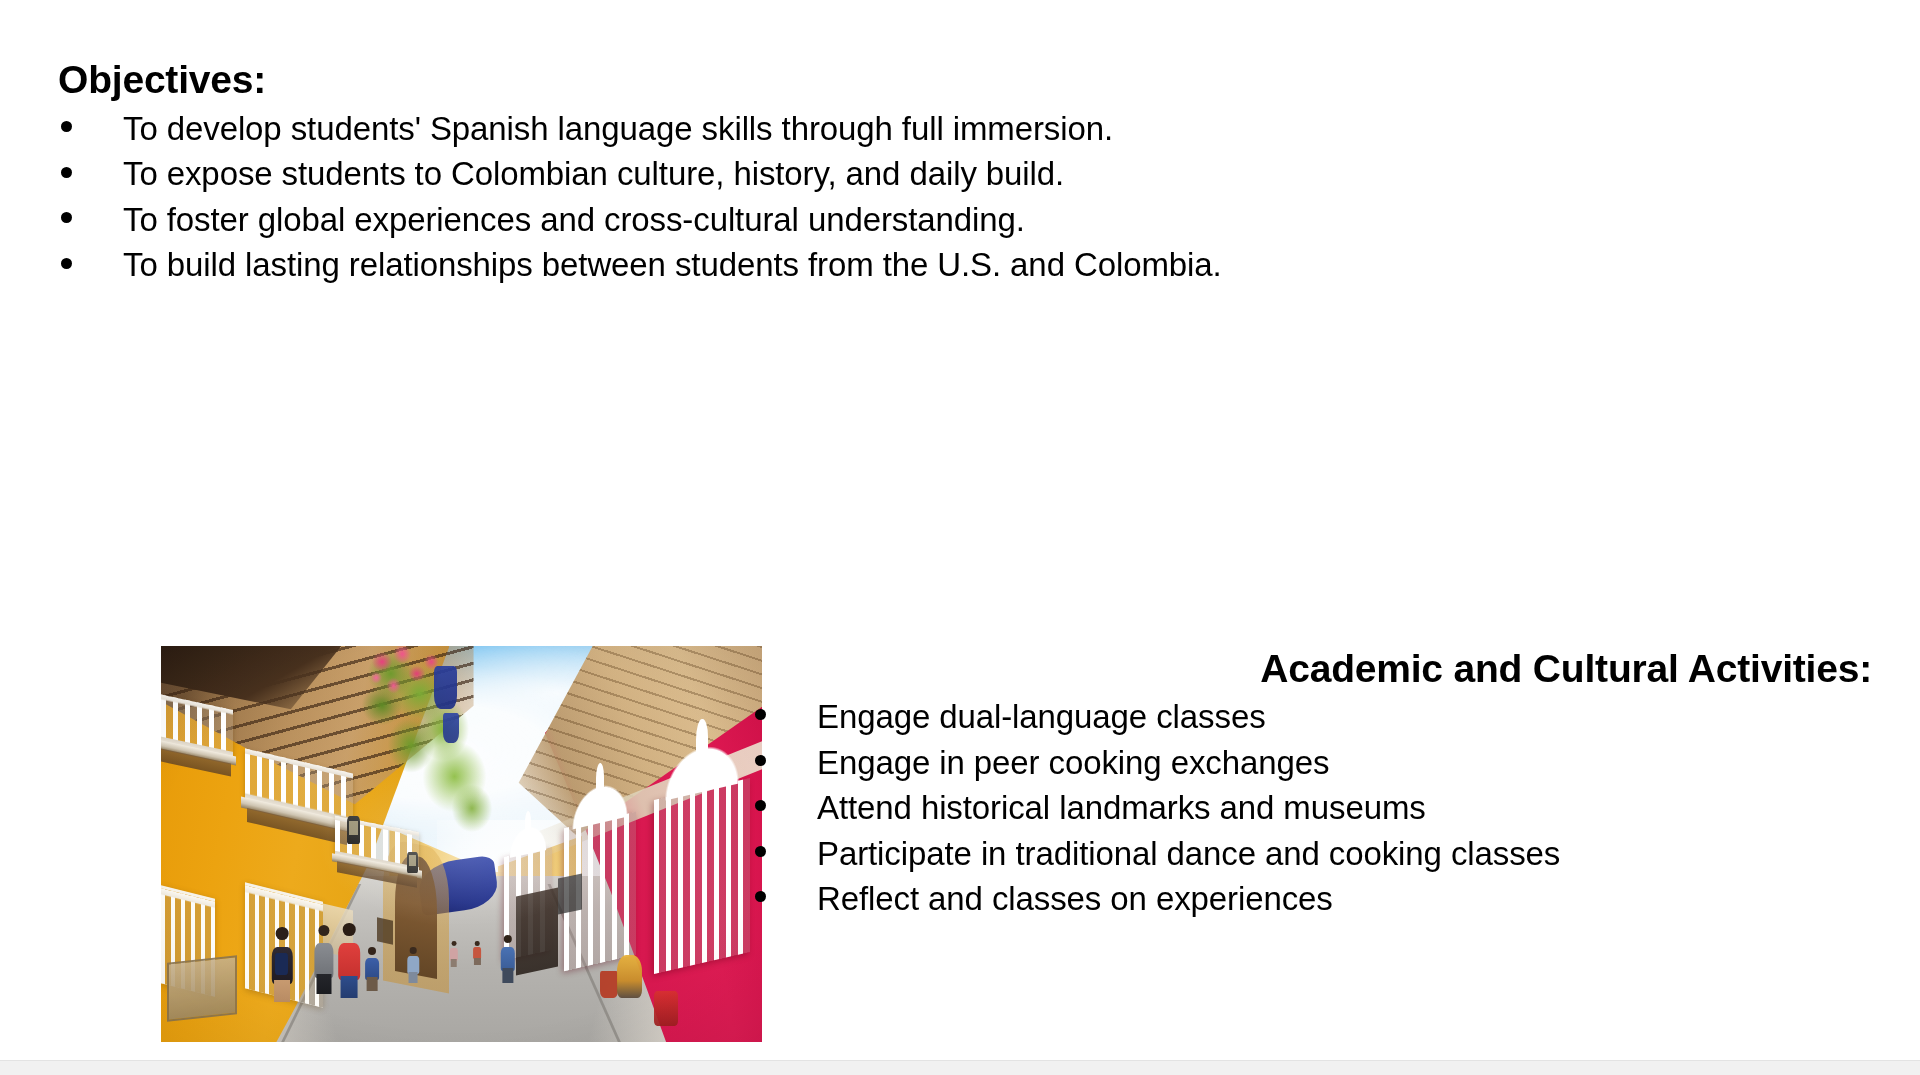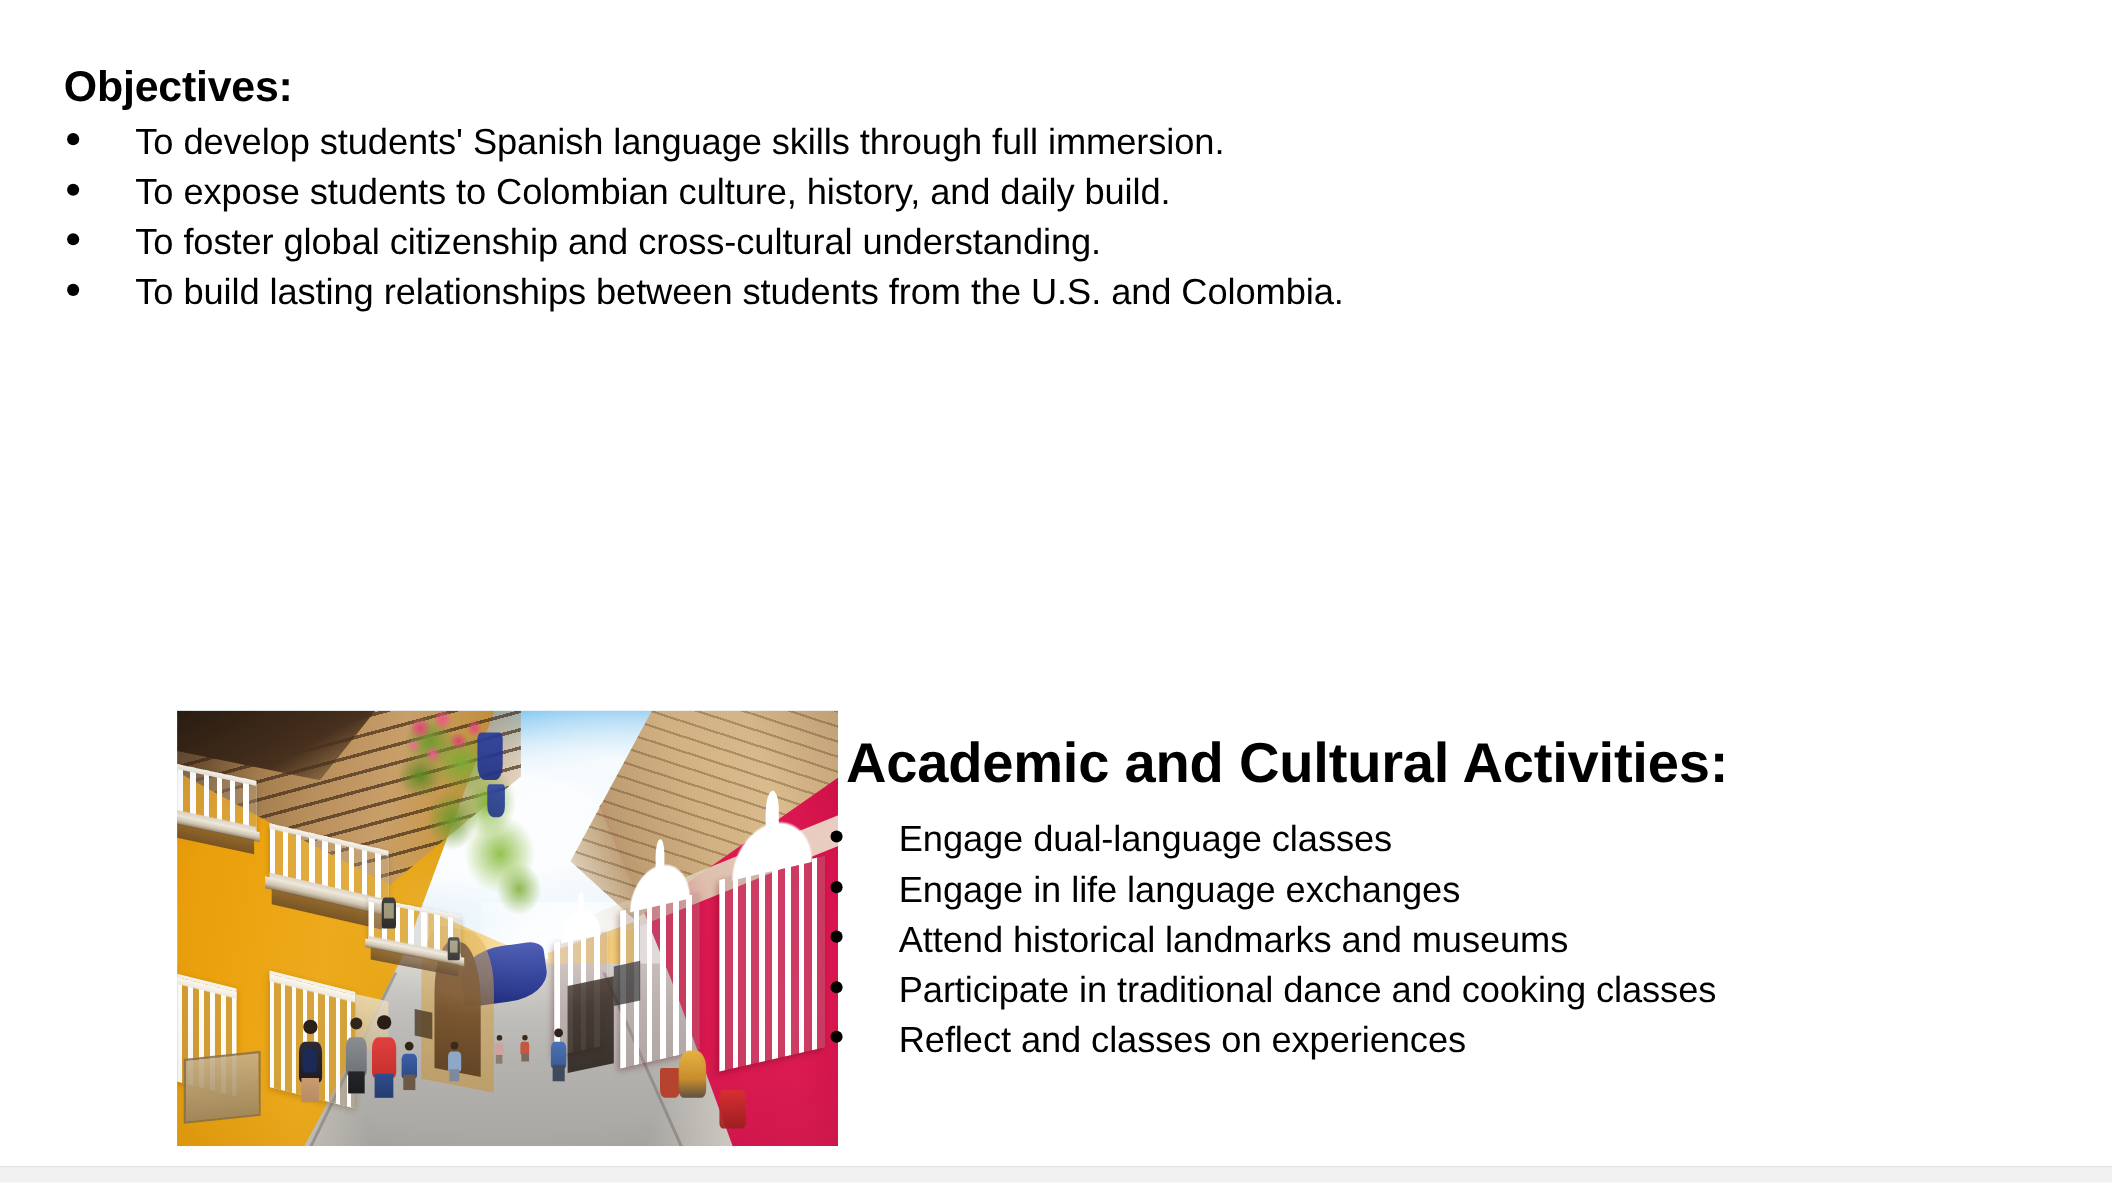--- a/index.html
+++ b/index.html
@@ -95,24 +95,25 @@
     overflow: hidden;
   }
 
   .activities-block {
     position: absolute;
     left: 752px;
     top: 17px;
     width: 1120px;
   }
   .activities-heading {
-    font-size: 51px;
+    font-size: 39px;
     font-weight: bold;
     letter-spacing: -0.2px;
-    margin: 17px;
+    margin: 0;
+    text-align: right;
   }
   .activities-list {
     margin-top: 44px;
     margin-left: 65px;
   }
 
   
   .photo {
     position: absolute;
     inset: 0;
@@ -742,21 +743,21 @@
       <li>
         <span class="dot"></span>
         <span>To develop students' Spanish language skills through full immersion.</span>
       </li>
       <li>
         <span class="dot"></span>
         <span>To expose students to Colombian culture, history, and daily build.</span>
       </li>
       <li>
         <span class="dot"></span>
-        <span>To foster global citizenship and cross-cultural understanding.</span>
+        <span>To foster global experiences and cross-cultural understanding.</span>
       </li>
       <li>
         <span class="dot"></span>
         <span>To build lasting relationships between students from the U.S. and Colombia.</span>
       </li>
     </ul>
   </section>
 
   <section class="lower-section">
 
@@ -883,21 +884,21 @@
     <div class="activities-block">
       <h2 class="activities-heading">Academic and Cultural Activities:</h2>
 
       <ul class="bullets activities-list">
         <li>
           <span class="dot"></span>
           <span>Engage dual-language classes</span>
         </li>
         <li>
           <span class="dot"></span>
-          <span>Engage in life language exchanges</span>
+          <span>Engage in peer cooking exchanges</span>
         </li>
         <li>
           <span class="dot"></span>
           <span>Attend historical landmarks and museums</span>
         </li>
         <li>
           <span class="dot"></span>
           <span>Participate in traditional dance and cooking classes</span>
         </li>
         <li>

